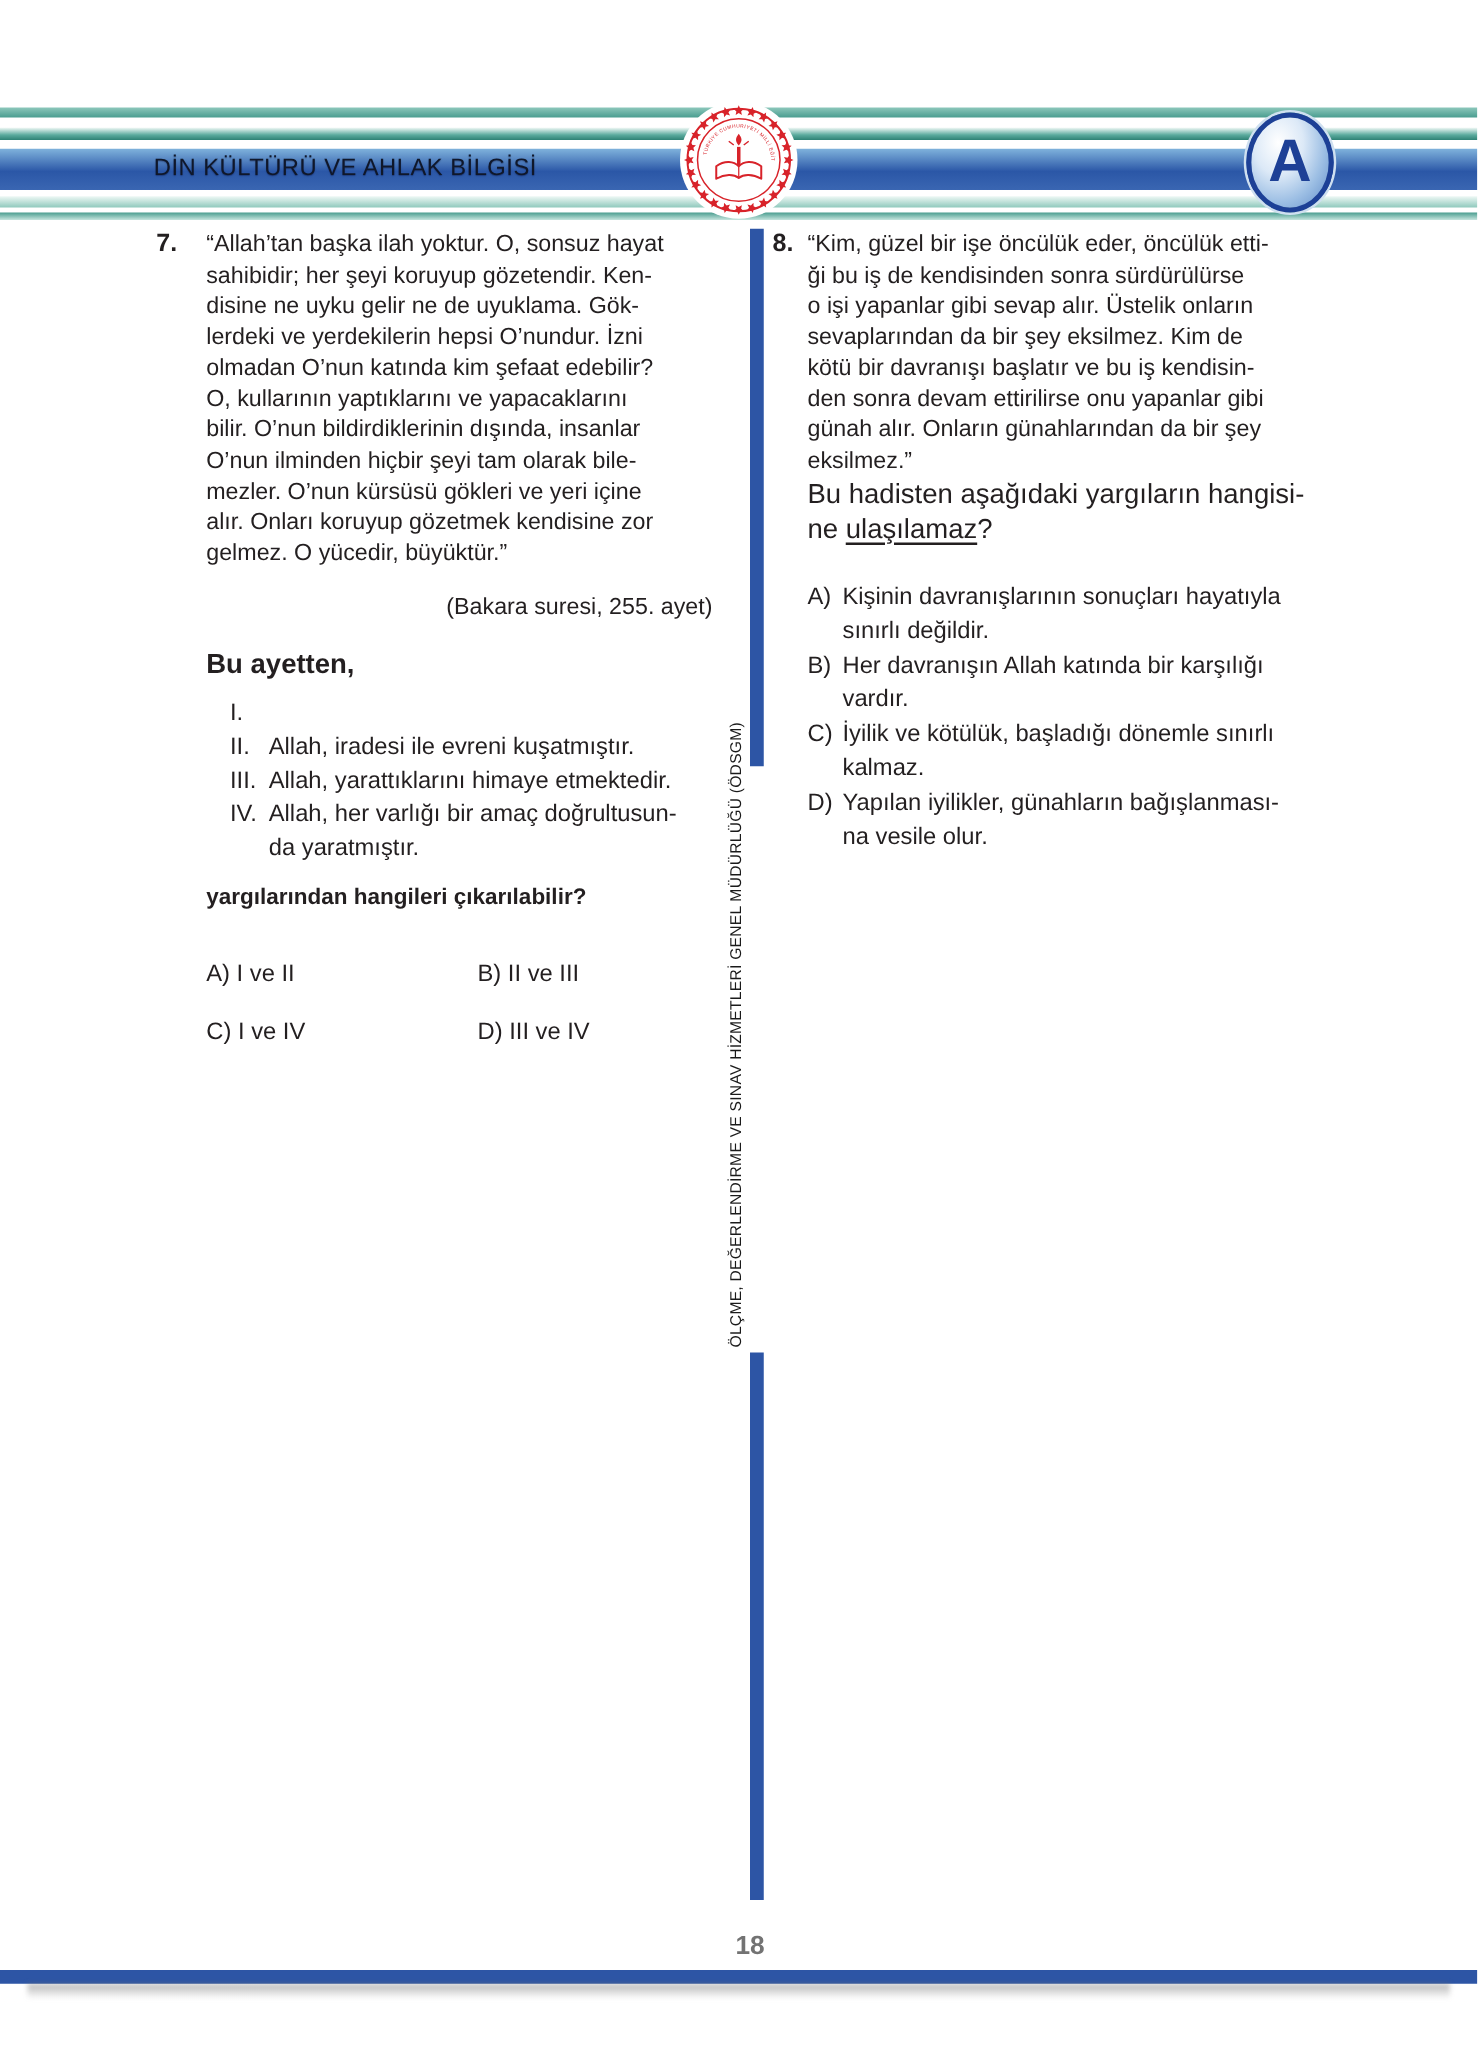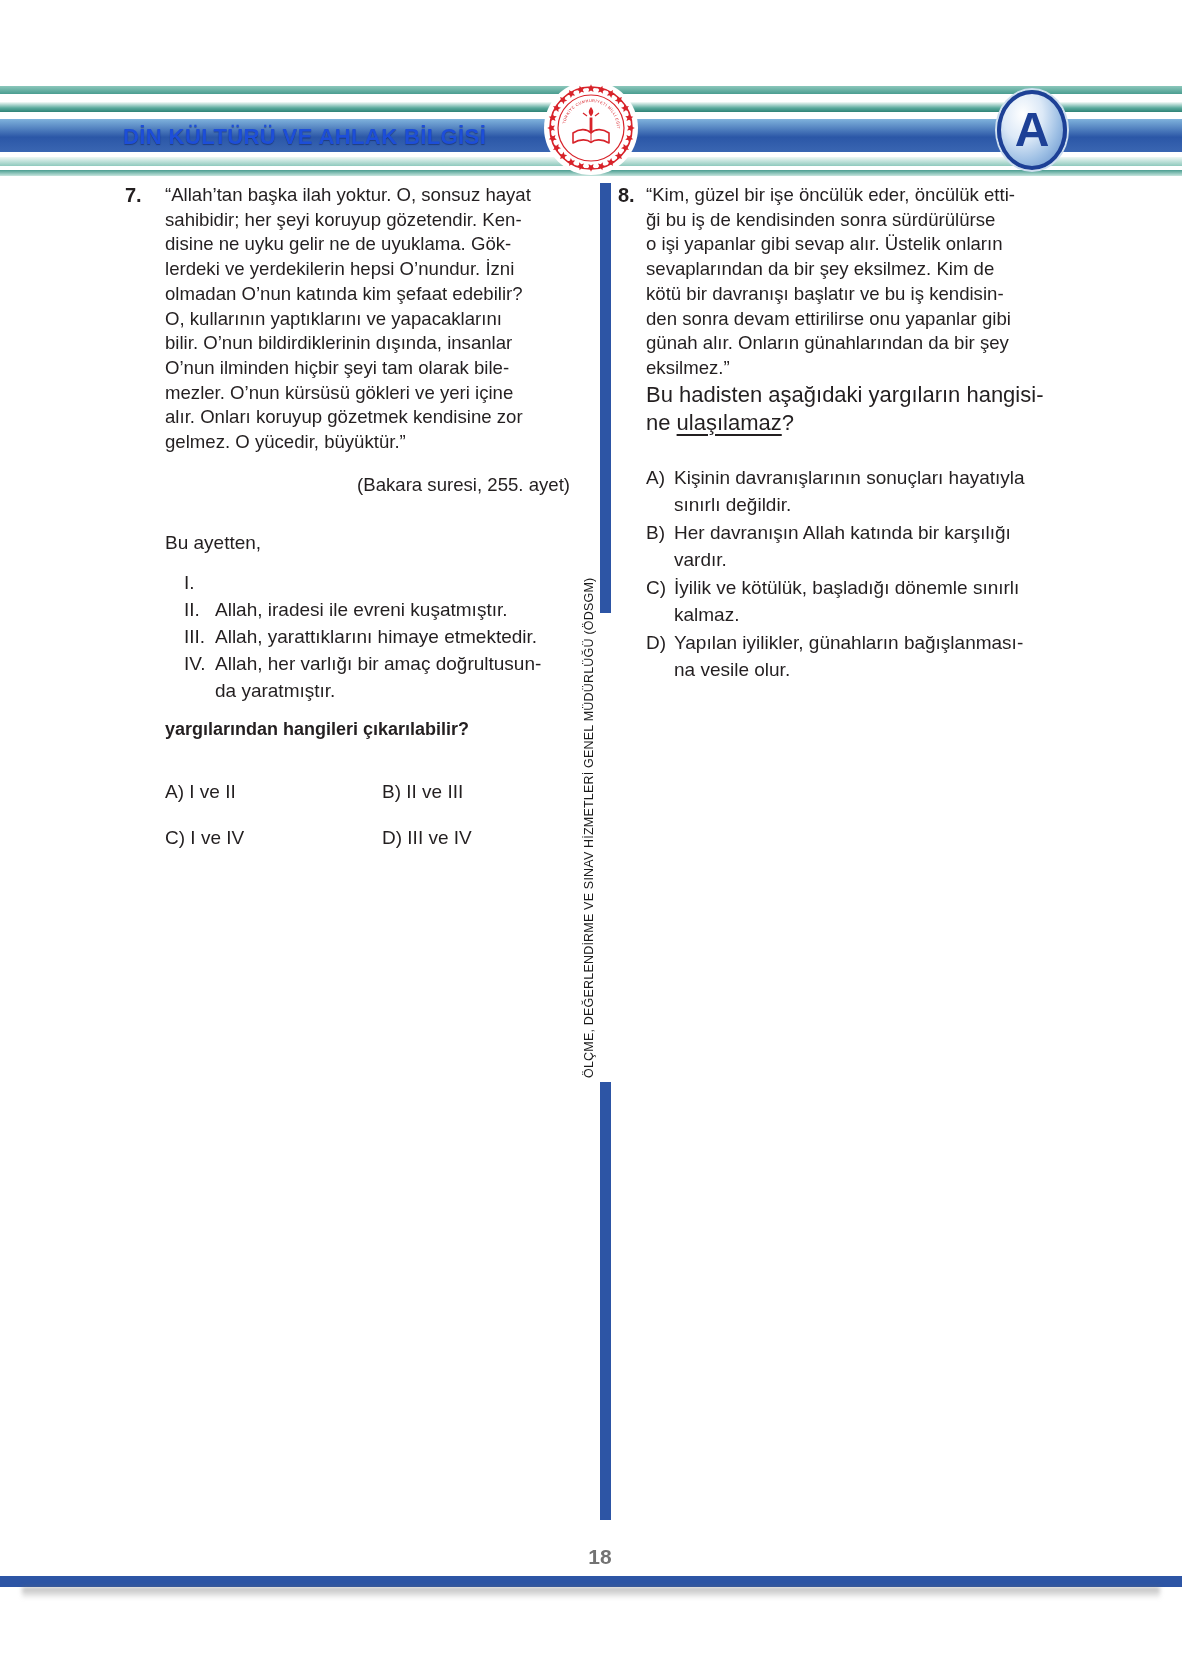--- a/index.html
+++ b/index.html
@@ -6,42 +6,42 @@
   .page{position:relative;width:1182px;height:1654px;background:#fff;overflow:hidden;
         font-family:"Liberation Sans", sans-serif;color:#231f20;}
 
   
   .stripe{position:absolute;left:0;width:100%;}
   .stripe-a{top:86px;height:8px;background:linear-gradient(to bottom,#8cc7bb,#4a9d90);}
   .stripe-b{top:102px;height:10px;background:linear-gradient(to bottom,#f4faf8,#5aaa9d 60%,#2f8275);}
   .blue-band{top:119px;height:33px;background:linear-gradient(to bottom,#7fb2dc,#2b57a7 55%,#3a66b2);}
   .stripe-c{top:157px;height:9px;background:linear-gradient(to bottom,#eef8f5,#8fc9bd);}
   .stripe-d{top:170px;height:6px;background:linear-gradient(to bottom,#4a9d90,#c6e5de);}
-  .header-title{position:absolute;left:123px;top:124px;font-size:22px;font-weight:bold;
-                color:#1d4ed8;letter-spacing:.4px;text-shadow:0 1px 1px rgba(0,0,40,.35);}
+  .header-title{position:absolute;left:123px;top:124px;font-size:19px;font-weight:normal;
+                color:#0f172a;letter-spacing:.4px;text-shadow:0 1px 1px rgba(0,0,40,.35);}
 
   .logo-wrap{position:absolute;left:543px;top:80px;width:96px;height:96px;}
 
   .a-badge{position:absolute;left:997px;top:90px;width:62px;height:72px;border-radius:50%;
            border:4px solid #1d4096;box-shadow:0 0 0 2px #cfe0f0;
            background:radial-gradient(ellipse at 35% 28%, #ffffff 0%, #dce9f7 35%, #9dbfe4 65%, #5d8ac8 100%);
            display:flex;align-items:center;justify-content:center;}
   .a-badge span{font-size:48px;font-weight:bold;color:#1d4096;line-height:1;}
 
   
   .col-left{position:absolute;left:115px;top:183px;width:455px;}
   .col-right{position:absolute;left:606px;top:183px;width:476px;}
 
   .question{display:flex;}
   .qnum{width:50px;font-weight:bold;font-size:20px;padding-left:10px;box-sizing:border-box;line-height:24.7px;}
   .qnum-r{width:40px;font-weight:bold;font-size:20px;padding-left:12px;box-sizing:border-box;line-height:24.7px;}
   .qbody{flex:1;font-size:18.6px;line-height:24.7px;}
 
   .citation{text-align:right;margin-top:18px;font-size:18.6px;}
-  .stem{font-weight:normal;margin-top:34px;font-size:19px;}
+  .stem{font-weight:bold;margin-top:22px;font-size:22px;}
   .rlist{margin-top:13px;font-size:19px;line-height:27px;}
   .rrow{display:flex;}
   .rnum{width:31px;margin-left:19px;}
   .rtext{flex:1;}
   .stem2{font-weight:bold;font-size:18px;margin-top:13px;}
   .opts7{display:grid;grid-template-columns:217px auto;margin-top:36px;row-gap:19px;
          font-size:19px;line-height:27.5px;}
 
   .stem8{font-weight:normal;font-size:22px;line-height:28.5px;}
   .uline{text-decoration:underline;text-decoration-thickness:2px;text-underline-offset:4px;}

